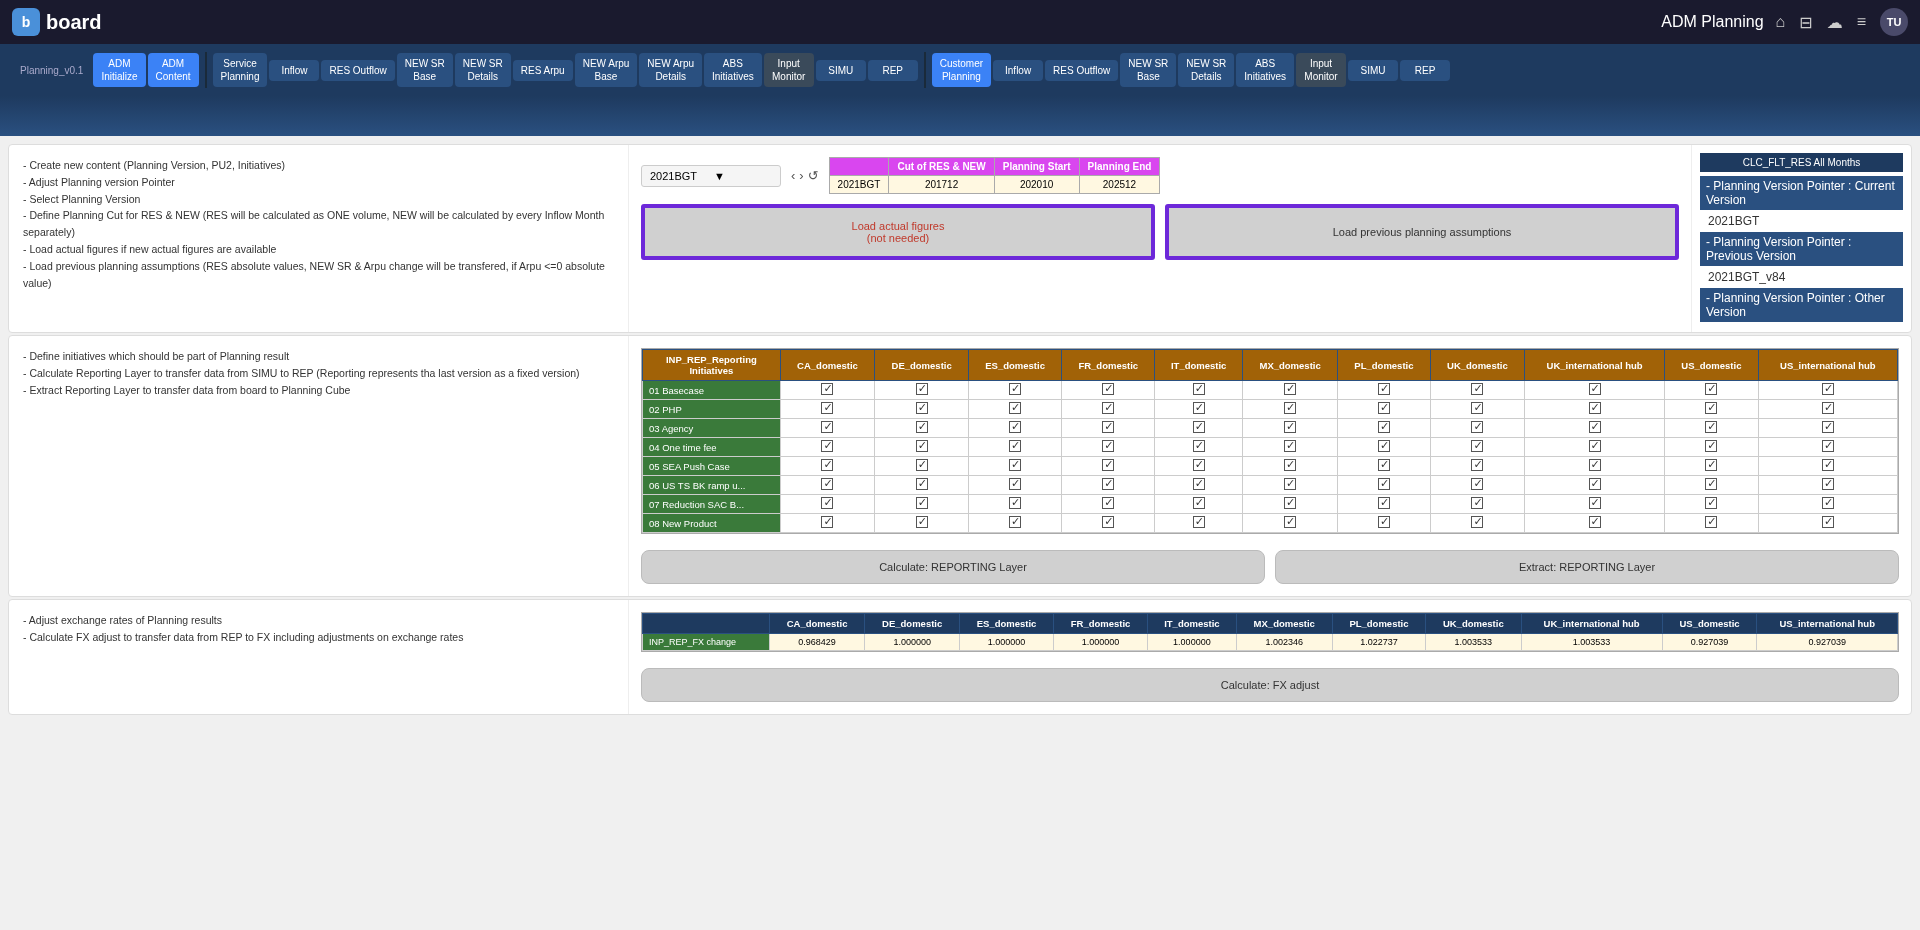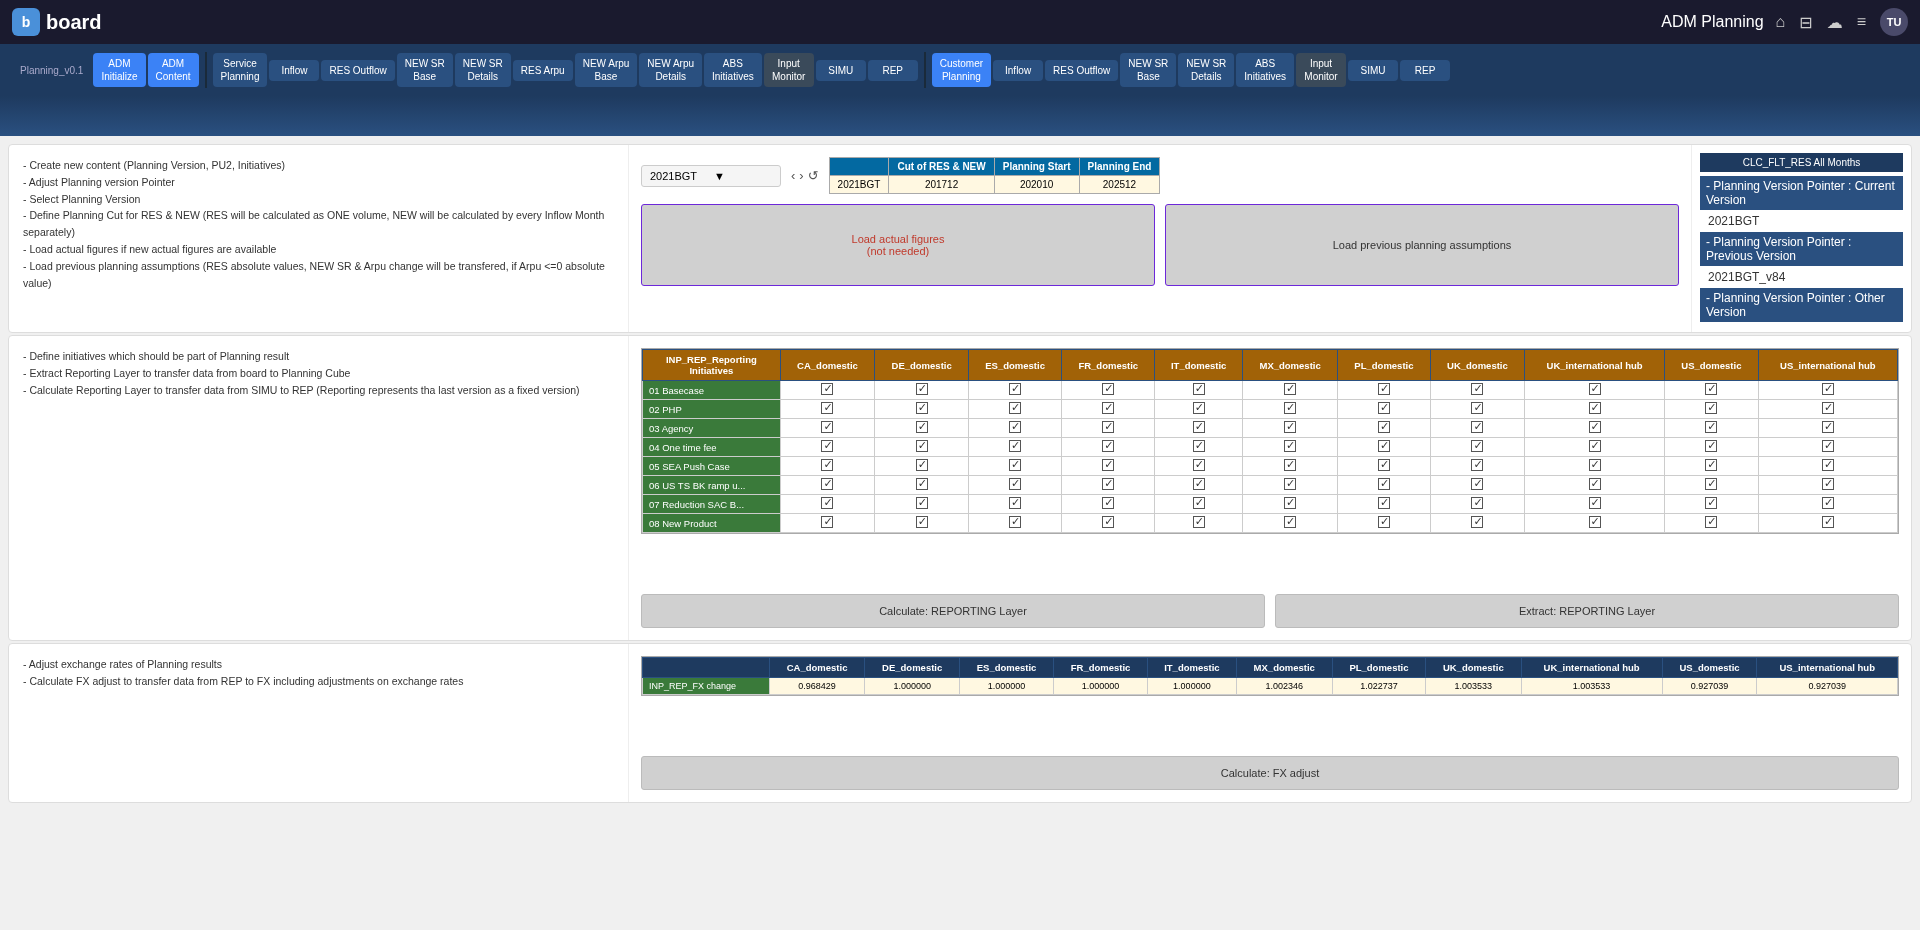--- a/index.html
+++ b/index.html
@@ -172,36 +172,36 @@
       border: 1px solid #aaa;
       border-collapse: collapse;
     }
     .info-table th, .info-table td {
       border: 1px solid #aaa;
       padding: 3px 8px;
       text-align: center;
       font-size: 10px;
     }
     .info-table th {
-      background: #0369a1;
+      background: #d946ef;
       color: white;
     }
     .info-table td {
       background: #fff8e1;
     }
 
     
     .action-buttons-row {
       display: flex;
       gap: 10px;
     }
     .action-btn {
       flex: 1;
-      padding: 28px 8px;
-      border: 1px solid #6d28d9;
+      padding: 12px 8px;
+      border: 4px solid #6d28d9;
       border-radius: 3px;
       background: #d0d0d0;
       cursor: pointer;
       font-size: 11px;
       text-align: center;
       color: #333;
     }
     .action-btn.red-text {
       color: #c0392b;
     }
@@ -288,27 +288,26 @@
     
     .bottom-btn-row {
       display: flex;
       gap: 10px;
       margin-top: 6px;
     }
     .bottom-btn {
       flex: 1;
       padding: 10px 8px;
       border: 1px solid #bbb;
-      border-radius: 3px;
+      border-radius: 8px;
       background: #d0d0d0;
       cursor: pointer;
       font-size: 11px;
       text-align: center;
       color: #333;
-      margin-top: 44px;
     }
 
     
     .fx-table {
       border-collapse: collapse;
       font-size: 9.5px;
       width: 100%;
     }
     .fx-table th {
       background: #1e3a5f;
@@ -440,22 +439,22 @@
       <div class="clc-row version-value">2021BGT</div>
       <div class="clc-row pointer-label">- Planning Version Pointer : Previous Version</div>
       <div class="clc-row version-value">2021BGT_v84</div>
       <div class="clc-row pointer-label">- Planning Version Pointer : Other Version</div>
     </div>
   </div>
 
   <div class="section-panel">
     <div class="section-desc">
       <div>- Define initiatives which should be part of Planning result</div>
+      <div>- Calculate Reporting Layer to transfer data from SIMU to REP (Reporting represents tha last version as a fixed version)</div>
       <div>- Extract Reporting Layer to transfer data from board to Planning Cube</div>
-      <div>- Calculate Reporting Layer to transfer data from SIMU to REP (Reporting represents tha last version as a fixed version)</div>
     </div>
     <div class="section-content">
       <div class="cb-table-container">
         <table class="cb-table">
           <thead>
             <tr>
               <th>INP_REP_Reporting<br>Initiatives</th>
               <th>CA_domestic</th>
               <th>DE_domestic</th>
               <th>ES_domestic</th>

